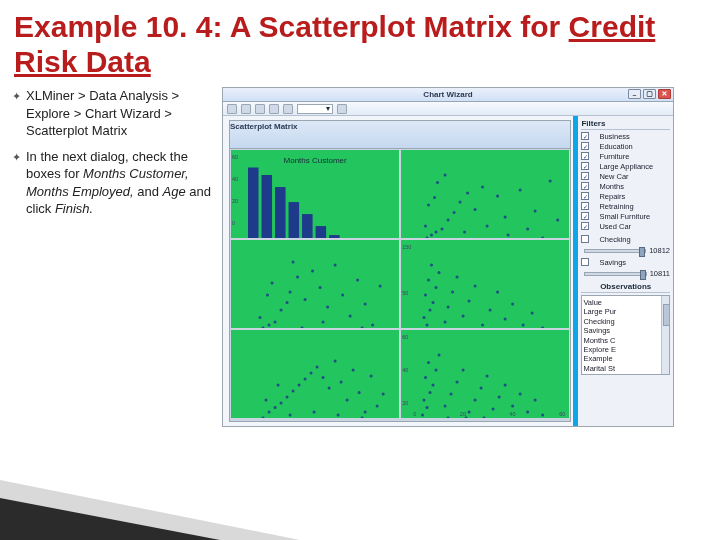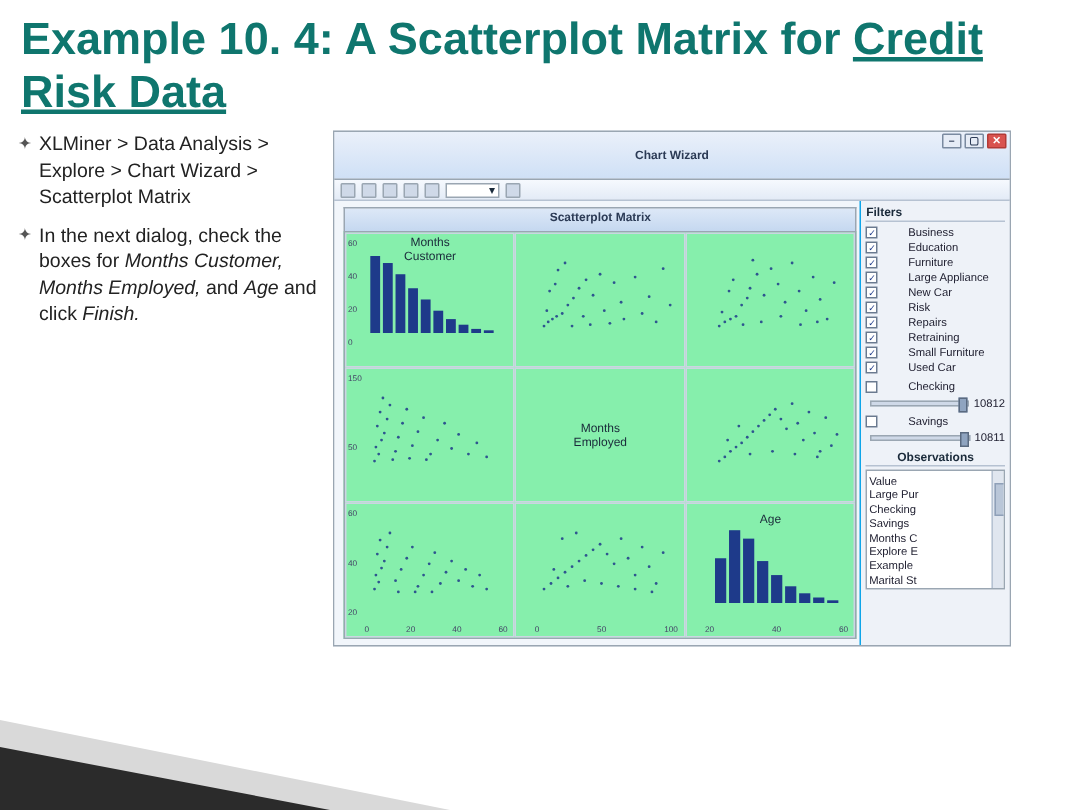--- a/index.html
+++ b/index.html
@@ -6,21 +6,21 @@
   body {
     width: 720px; height: 540px;
     font-family: Arial, Helvetica, sans-serif;
     background: #fff;
     position: relative;
     overflow: hidden;
   }
   .title {
     font-size: 30px;
     font-weight: bold;
-    color: #0f766e;
+    color: #b91c1c;
     padding: 10px 14px 2px 14px;
     line-height: 1.15;
   }
   .title .underline { text-decoration: underline; }
   .content {
     display: flex;
     padding: 6px 12px 0 12px;
     gap: 10px;
   }
   .bullets {
@@ -34,21 +34,21 @@
   .btxt i { font-style: italic; }
 
   .appshot {
     width: 452px;
     border: 1px solid #9aa6b2;
     background: #e9eef5;
     font-size: 8px;
     color: #1a2a3a;
   }
   .app-titlebar {
-    height: 32px;
+    height: 14px;
     background: linear-gradient(#eaf0fa,#cfe0f6);
     border-bottom: 1px solid #9aa6b2;
     display: flex; align-items: center; justify-content: center;
     position: relative;
     font-size: 8px; font-weight: bold; color: #2b3a55;
   }
   .winbtns { position: absolute; right: 2px; top: 1px; display: flex; gap: 2px; }
   .winbtn { width: 13px; height: 10px; border: 1px solid #7a8aa0; background: #e6ecf6; border-radius: 1px; display:flex;align-items:center;justify-content:center;font-size:7px;}
   .winbtn.close { background: #d9534f; color:#fff; border-color:#b23a36;}
   .toolbar {
@@ -58,30 +58,30 @@
     display: flex; align-items: center; gap: 4px; padding: 0 4px;
   }
   .tbicon { width:10px; height:10px; background:#cfd9e8; border:1px solid #9aa6b2; border-radius:1px;}
   .tbdrop { width:36px; height:10px; background:#fff; border:1px solid #9aa6b2; display:flex;align-items:center;justify-content:flex-end;padding-right:2px;}
   .app-body { display:flex; }
   .plotarea {
     width: 352px; padding: 4px 2px 4px 6px;
     background: #f2f6fb;
   }
   .subwin-title {
-    height: 16px; background: linear-gradient(#dde8f7,#c5d8f0);
+    height: 28px; background: linear-gradient(#dde8f7,#c5d8f0);
     border: 1px solid #9aa6b2; border-bottom: none;
-    font-size: 8px; font-weight: bold; text-align: center; line-height:12px;
+    font-size: 8px; font-weight: bold; line-height:12px;
     color:#2b3a55;
   }
   .matrix {
     border: 1px solid #9aa6b2;
-    background: #86efac;
+    background: #22c55e;
     display: grid;
-    grid-template-columns: repeat(3, 1fr);
+    grid-template-columns: repeat(2, 1fr);
     grid-template-rows: repeat(3, 90px);
   }
   .cell {
     border: 1px solid #cbd5e2;
     position: relative;
     overflow: hidden;
   }
   .diag-label {
     position:absolute; top:50%; left:50%; transform:translate(-50%,-50%);
     font-size: 8px; color:#1a2a3a; font-weight: normal; text-align:center;
@@ -89,27 +89,27 @@
   .axis-ticks-x { position:absolute; bottom:1px; left:12px; right:4px; display:flex; justify-content:space-between; font-size:5.5px; color:#446;}
   .axis-ticks-y { position:absolute; left:1px; top:4px; bottom:12px; display:flex; flex-direction:column; justify-content:space-between; font-size:5.5px; color:#446;}
   svg.dots { position:absolute; inset:10px 4px 12px 14px; }
   svg.dots circle { fill:#1e3a8a; opacity:0.85; }
   svg.hist rect { fill:#1e3a8a; }
   svg.hist { position:absolute; inset:10px 4px 12px 14px; }
 
   .sidepanel {
     width: 100px;
     background: #eef2f8;
-    border-left: 1px solid #0ea5e9;
+    border-left: 5px solid #0ea5e9;
     padding: 3px;
     font-size: 7.5px;
     color: #223;
   }
   .panel-head { font-weight: bold; font-size: 8px; color:#1a2a3a; border-bottom:1px solid #b6c2d2; padding-bottom:1px; margin-bottom:2px;}
-  .chk { display:flex; align-items:center; gap:20px; margin:1px 0; }
+  .chk { display:flex; align-items:flex-start; gap:10px; margin:1px 0; }
   .chk .box { width:8px; height:8px; border:1px solid #6a7a90; background:#fff; display:flex;align-items:center;justify-content:center; font-size:6px; color:#1e3a8a;}
   .slider-row { display:flex; align-items:center; justify-content:center; margin-top:2px; }
   .slider-track { flex:1; height:4px; background:#cfd9e8; border:1px solid #9aa6b2; margin:0 3px; position:relative;}
   .slider-thumb { position:absolute; right:0; top:-3px; width:6px; height:10px; background:#8fa4c0; border:1px solid #5a6a80;}
   .obs-list { margin-top:2px; }
   .obs-item { padding:0 1px; line-height:1.25; }
   .obs-scroll { border:1px solid #9aa6b2; background:#fff; height:80px; overflow:hidden; position:relative;}
   .obs-sb { position:absolute; right:0; top:0; bottom:0; width:8px; background:#e0e6ef; border-left:1px solid #b6c2d2;}
   .obs-sb::after{content:"";position:absolute;left:1px;top:8px;width:6px;height:20px;background:#b9c6d8;border:1px solid #8fa0b8;}
 
@@ -294,23 +294,20 @@
                 </g>
             </svg>
             <div class="axis-ticks-y">
                 <span>150</span>
                 <span></span>
                 <span>50</span>
                 <span></span>
               </div>
           </div>
           <div class="cell">
-            <div class="diag-label">Months Employed</div>
-          </div>
-          <div class="cell">
             <svg class="dots" viewBox="0 0 100 60">
               <g>
                   <circle cx="8" cy="55" r="1"></circle>
                   <circle cx="12" cy="52" r="1"></circle>
                   <circle cx="16" cy="48" r="1"></circle>
                   <circle cx="20" cy="45" r="1"></circle>
                   <circle cx="24" cy="42" r="1"></circle>
                   <circle cx="28" cy="38" r="1"></circle>
                   <circle cx="32" cy="34" r="1"></circle>
                   <circle cx="36" cy="30" r="1"></circle>
@@ -461,21 +458,21 @@
             <div class="chk">
               <span class="box">✓</span>
               <span>Large Appliance</span>
             </div>
             <div class="chk">
               <span class="box">✓</span>
               <span>New Car</span>
             </div>
             <div class="chk">
               <span class="box">✓</span>
-              <span>Risk</span>
+              <span>Months</span>
             </div>
             <div class="chk">
               <span class="box">✓</span>
               <span>Repairs</span>
             </div>
             <div class="chk">
               <span class="box">✓</span>
               <span>Retraining</span>
             </div>
             <div class="chk">

